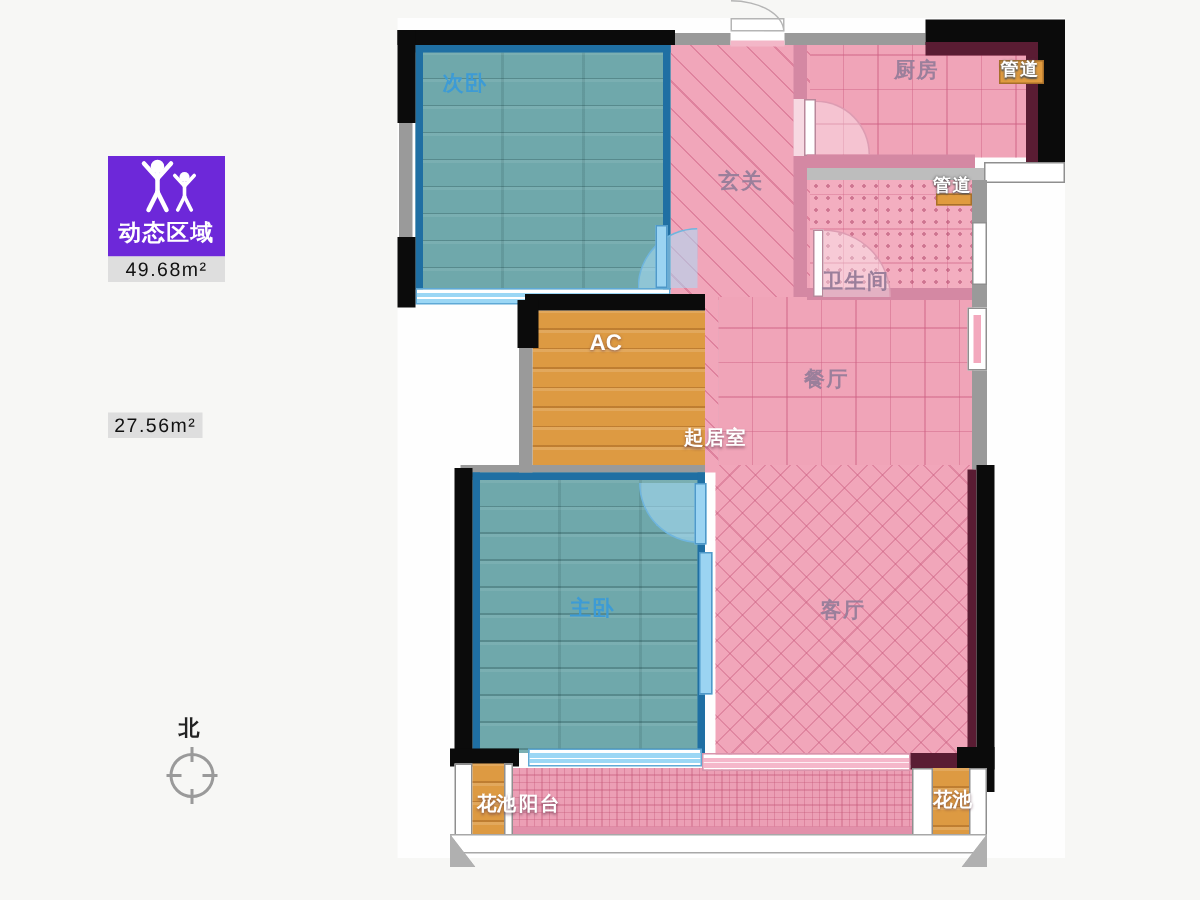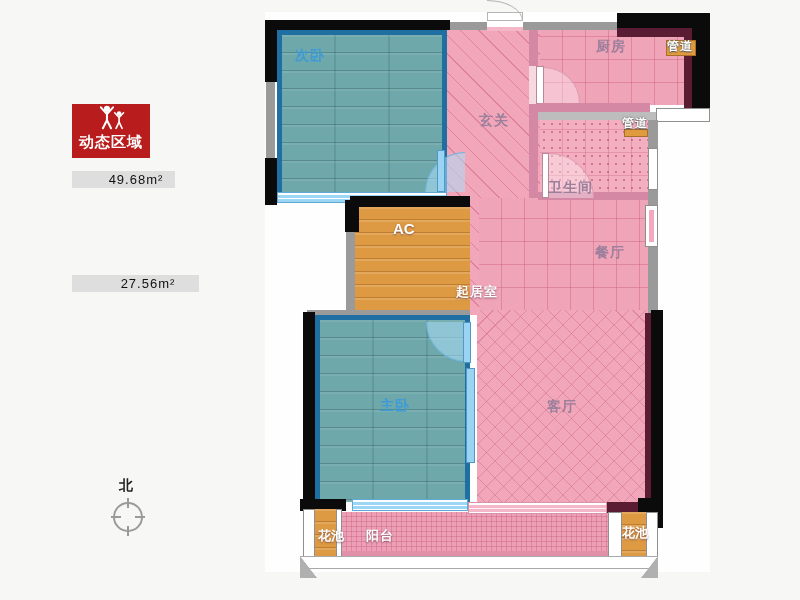--- a/index.html
+++ b/index.html
@@ -61,33 +61,33 @@
   .lbl-small{font-size:12px;}
   
   .duct-box{background:#e09b3f;border:1px solid #a86f2a;box-sizing:border-box;}
   .duct-lbl{color:#fff;font-size:12px;font-weight:bold;letter-spacing:1px;
      text-shadow:0 0 2px #555,0 1px 1px #555;}
   
   .lg-box{display:flex;flex-direction:column;align-items:center;justify-content:flex-end;
      padding-bottom:6px;box-sizing:border-box;}
   .lg-label{color:#fff;font-size:15px;font-weight:bold;letter-spacing:1px;}
   .lg-bar{background:#dedede;color:#111;font-size:13px;display:flex;
-     align-items:center;justify-content:center;letter-spacing:1px;padding-left:25px;}
+     align-items:center;justify-content:center;letter-spacing:1px;}
   .corner-l{background:linear-gradient(to right top,#b0b0b0 49%,rgba(0,0,0,0) 51%);}
   .corner-r{background:linear-gradient(to left top,#b0b0b0 49%,rgba(0,0,0,0) 51%);}
   .compass-lbl{position:absolute;font-size:14px;color:#222;font-weight:bold;}
 </style>
 </head>
 <body>
 
 <div class="stage">
 
   <div class="abs plan-bg" style="left:265px;top:12px;width:445px;height:560px;"></div>
 
-  <div class="abs lg-box" style="left:72px;top:104px;width:78px;height:54px;background:#b91c1c;">
+  <div class="abs lg-box" style="left:72px;top:104px;width:78px;height:67px;background:#6d28d9;">
     <svg width="52" height="40" viewBox="0 0 52 40" style="margin-bottom:2px;">
       <g stroke="#fff" stroke-width="3" stroke-linecap="round" fill="none">
         <line x1="20" y1="12" x2="20" y2="24"></line>
           <line x1="20" y1="15" x2="11" y2="5"></line>
         <line x1="20" y1="15" x2="29" y2="5"></line>
           <line x1="20" y1="24" x2="14" y2="36"></line>
         <line x1="20" y1="24" x2="26" y2="36"></line>
         </g>
       <circle cx="20" cy="7" r="4.5" fill="#fff"></circle>
       <g stroke="#fff" stroke-width="2.4" stroke-linecap="round" fill="none">
@@ -96,21 +96,21 @@
         <line x1="38" y1="20" x2="44.5" y2="13"></line>
           <line x1="38" y1="27" x2="33.5" y2="36"></line>
         <line x1="38" y1="27" x2="42.5" y2="36"></line>
         </g>
       <circle cx="38" cy="14" r="3.4" fill="#fff"></circle>
     </svg>
     <span class="lg-label">动态区域</span>
   </div>
   <div class="abs lg-bar" style="left:72px;top:171px;width:78px;height:17px;">49.68m²</div>
 
-  <div class="abs lg-bar" style="left:72px;top:275px;width:102px;height:17px;">27.56m²</div>
+  <div class="abs lg-bar" style="left:72px;top:275px;width:63px;height:17px;">27.56m²</div>
 
   <div class="compass-lbl" style="left:119px;top:477px;">北</div>
   <svg class="abs" style="left:106px;top:483px;" width="44" height="56" viewBox="0 0 44 56">
     <g stroke="#9a9a9a" stroke-width="2" fill="none">
       <circle cx="22" cy="34" r="14"></circle>
       <line x1="22" y1="15" x2="22" y2="25"></line>
         <line x1="22" y1="43" x2="22" y2="53"></line>
       <line x1="5" y1="34" x2="15" y2="34"></line>
         <line x1="29" y1="34" x2="39" y2="34"></line>
     </g>
@@ -201,21 +201,21 @@
   <div class="abs duct-box" style="left:666px;top:40px;width:30px;height:16px;"></div>
   <div class="abs duct-lbl" style="left:667px;top:38px;">管道</div>
   <div class="abs duct-box" style="left:624px;top:129px;width:24px;height:8px;"></div>
   <div class="abs duct-lbl" style="left:622px;top:115px;">管道</div>
 
   <div class="lbl lbl-blue" style="left:295px;top:47px;">次卧</div>
   <div class="lbl lbl-pinkroom" style="left:556px;top:38px;margin-left:40px;">厨房</div>
   <div class="lbl lbl-pinkroom" style="left:479px;top:112px;">玄关</div>
   <div class="lbl lbl-pinkroom" style="left:548px;top:137px;margin-top:42px;">卫生间</div>
   <div class="lbl lbl-white" style="left:393px;top:220px;font-size:15px;letter-spacing:0;">AC</div>
-  <div class="lbl lbl-pinkroom" style="left:595px;top:244px;">餐厅</div>
+  <div class="lbl lbl-pinkroom" style="left:536px;top:244px;">餐厅</div>
   <div class="lbl lbl-white lbl-small" style="left:456px;top:283px;font-size:13px;">起居室</div>
   <div class="lbl lbl-blue" style="left:380px;top:397px;">主卧</div>
   <div class="lbl lbl-pinkroom" style="left:547px;top:398px;">客厅</div>
   <div class="lbl lbl-white lbl-small" style="left:318px;top:527px;font-size:13px;letter-spacing:0;">花池</div>
-  <div class="lbl lbl-white lbl-small" style="left:366px;top:527px;font-size:13px;">阳台</div>
+  <div class="lbl lbl-white lbl-small" style="left:346px;top:527px;font-size:13px;">阳台</div>
   <div class="lbl lbl-white lbl-small" style="left:622px;top:524px;font-size:13px;letter-spacing:0;">花池</div>
 
 </div>
 
 </body></html>

